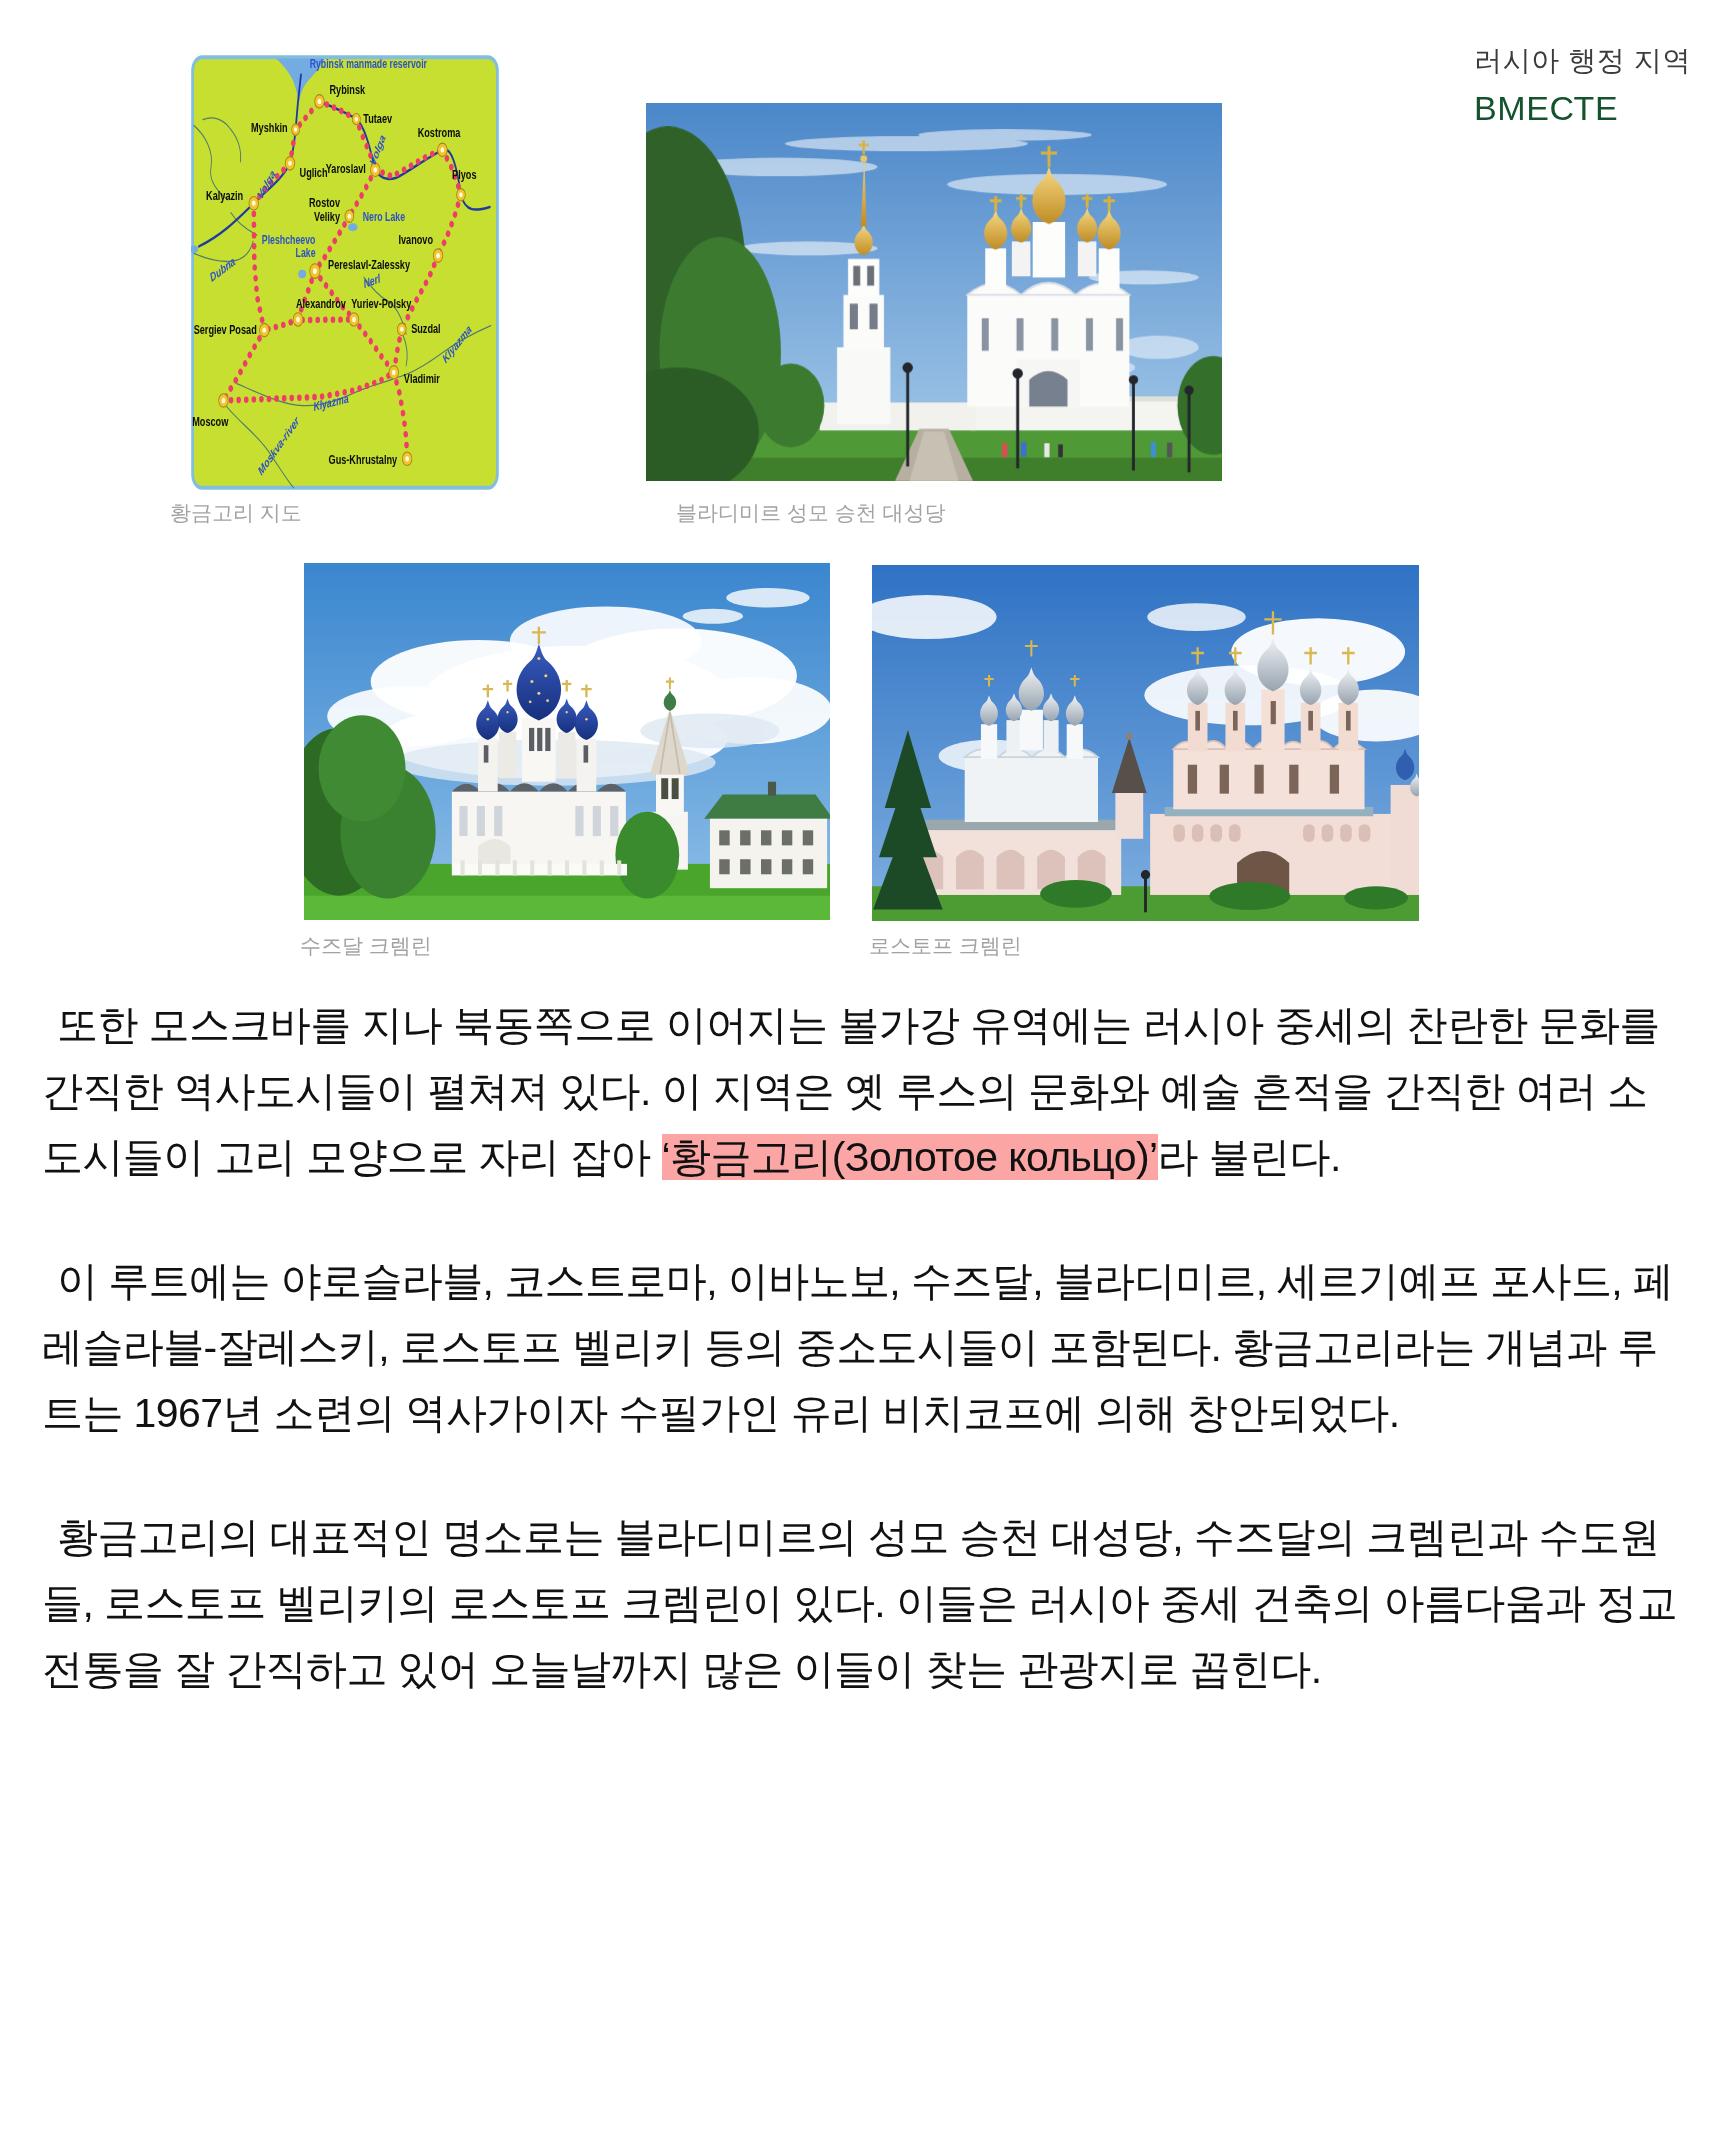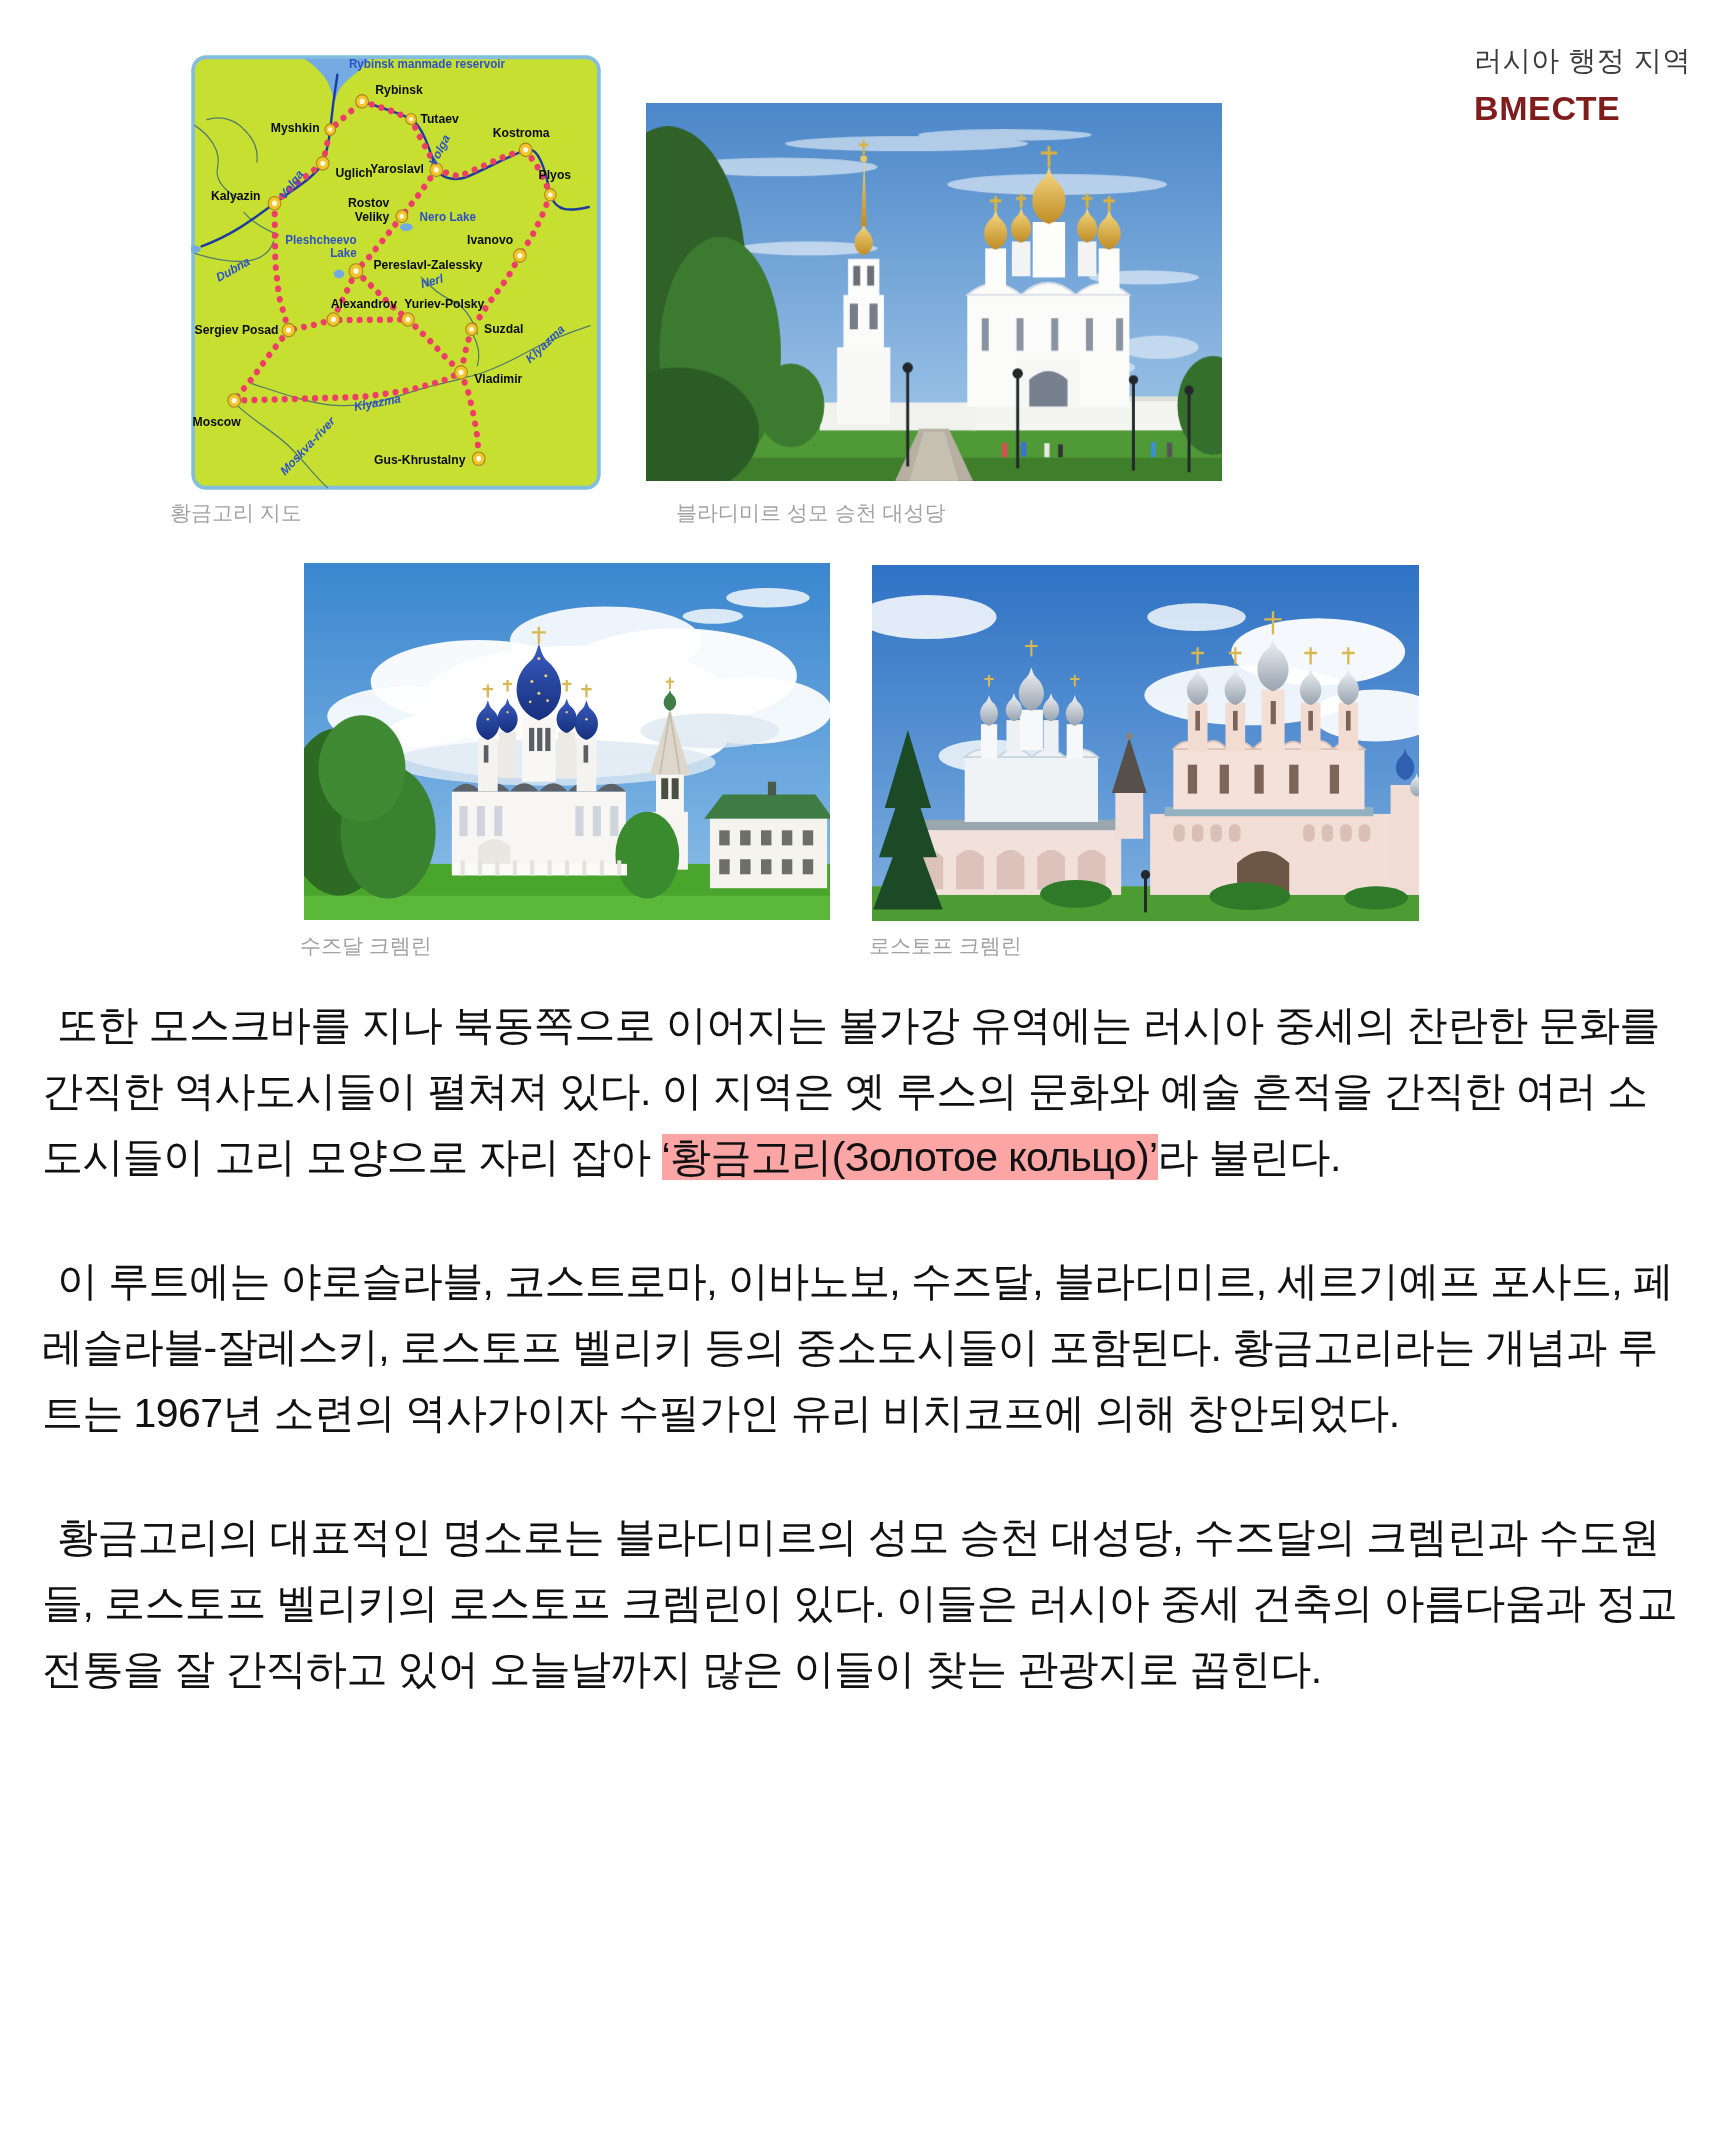--- a/index.html
+++ b/index.html
@@ -4,26 +4,26 @@
 <style>
   html,body{margin:0;padding:0;}
   body{
     width:1721px;height:2151px;position:relative;background:#ffffff;
     font-family:"Liberation Sans",sans-serif;color:#111;
     overflow:hidden;
   }
   
   .hdr{position:absolute;top:42px;right:30px;text-align:left;}
   .hdr .region{font-size:28px;color:#3c3c3c;letter-spacing:0.6px;}
-  .hdr .brand{font-size:34px;font-weight:700;color:#7f1d1d;margin-top:9.3px;letter-spacing:0.6px;}
+  .hdr .brand{font-size:34px;font-weight:400;color:#14532d;margin-top:9.3px;letter-spacing:0.6px;}
 
   
   .fig{position:absolute;display:block;}
   .fig svg{display:block;width:100%;height:100%;}
-  .map-fig{left:191px;top:55px;width:410px;height:435px;text-decoration:underline;}
+  .map-fig{left:191px;top:55px;width:308px;height:435px;text-decoration:underline;}
   .vlad-fig{left:646px;top:103px;width:576px;height:378px;}
   .suz-fig{left:304px;top:563px;width:526px;height:357px;}
   .ros-fig{left:872px;top:565px;width:547px;height:356px;}
 
   .cap{position:absolute;font-size:21px;color:#a2a2a2;letter-spacing:0px;white-space:nowrap;}
   .cap1{left:170px;top:499px;}
   .cap2{left:676px;top:499px;}
   .cap3{left:300px;top:932px;}
   .cap4{left:869px;top:932px;}
 

